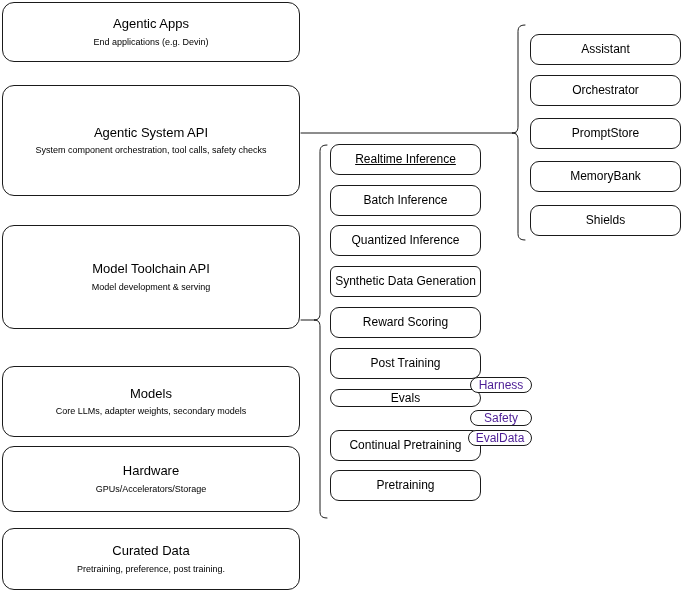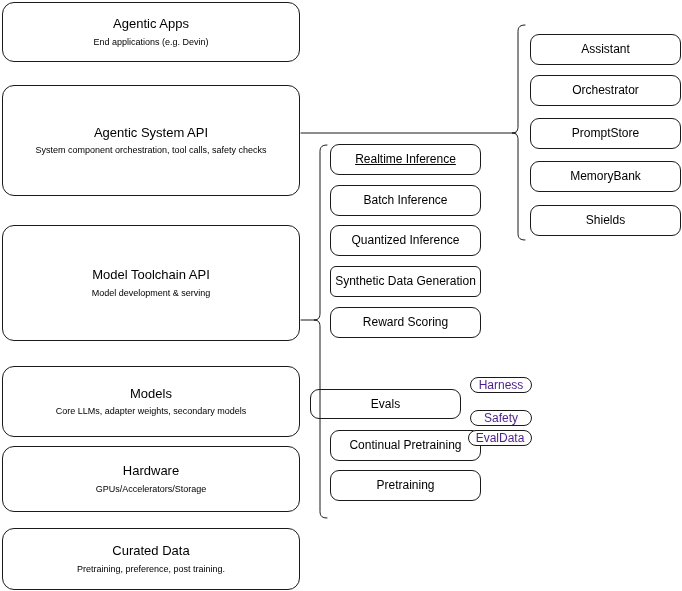--- a/index.html
+++ b/index.html
@@ -127,21 +127,21 @@
   <div class="box layer-box" style="left:2px; top:2px; width:298px; height:60px;">
     <div class="layer-title">Agentic Apps</div>
     <div class="layer-sub">End applications (e.g. Devin)</div>
   </div>
 
   <div class="box layer-box" style="left:2px; top:85px; width:298px; height:111px;">
     <div class="layer-title">Agentic System API</div>
     <div class="layer-sub">System component orchestration, tool calls, safety checks</div>
   </div>
 
-  <div class="box layer-box" style="left:2px; top:225px; width:298px; height:116px;">
+  <div class="box layer-box" style="left:2px; top:225px; width:298px; height:104px;">
     <div class="layer-title">Model Toolchain API</div>
     <div class="layer-sub">Model development &amp; serving</div>
   </div>
 
   <div class="box layer-box" style="left:2px; top:366px; width:298px; height:71px;">
     <div class="layer-title">Models</div>
     <div class="layer-sub">Core LLMs, adapter weights, secondary models</div>
   </div>
 
   <div class="box layer-box" style="left:2px; top:446px; width:298px; height:66px;">
@@ -162,21 +162,24 @@
   </div>
   <div class="box item-box" style="left:330px; top:225px; width:151px; height:31px;">
     <div class="item-label">Quantized Inference</div>
   </div>
   <div class="box item-box" style="left:330px; top:266px; width:151px; height:31px;border-radius:6px;">
     <div class="item-label">Synthetic Data Generation</div>
   </div>
   <div class="box item-box" style="left:330px; top:307px; width:151px; height:31px;">
     <div class="item-label">Reward Scoring</div>
   </div>
-  <div class="box item-box" style="left:310px; top:389px; width:151px; height:30px;">
+  <div class="box item-box" style="left:330px; top:348px; width:151px; height:31px;">
+    <div class="item-label">Post Training</div>
+  </div>
+  <div class="box item-box" style="left:330px; top:389px; width:151px; height:18px;">
     <div class="item-label">Evals</div>
   </div>
   <div class="box item-box" style="left:330px; top:430px; width:151px; height:31px;">
     <div class="item-label">Continual Pretraining</div>
   </div>
   <div class="box item-box" style="left:330px; top:470px; width:151px; height:31px;">
     <div class="item-label">Pretraining</div>
   </div>
 
   <div class="pill" style="left:470px; top:377px; width:62px; height:16px;">

